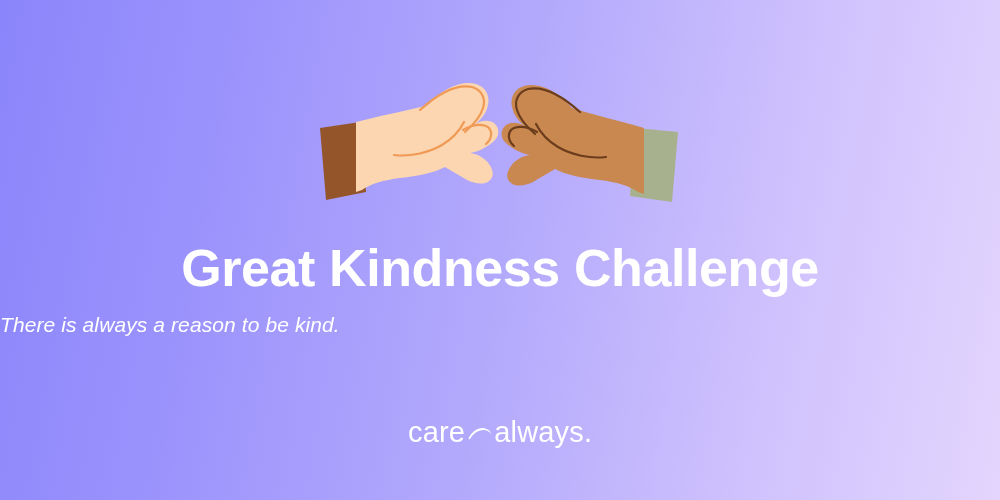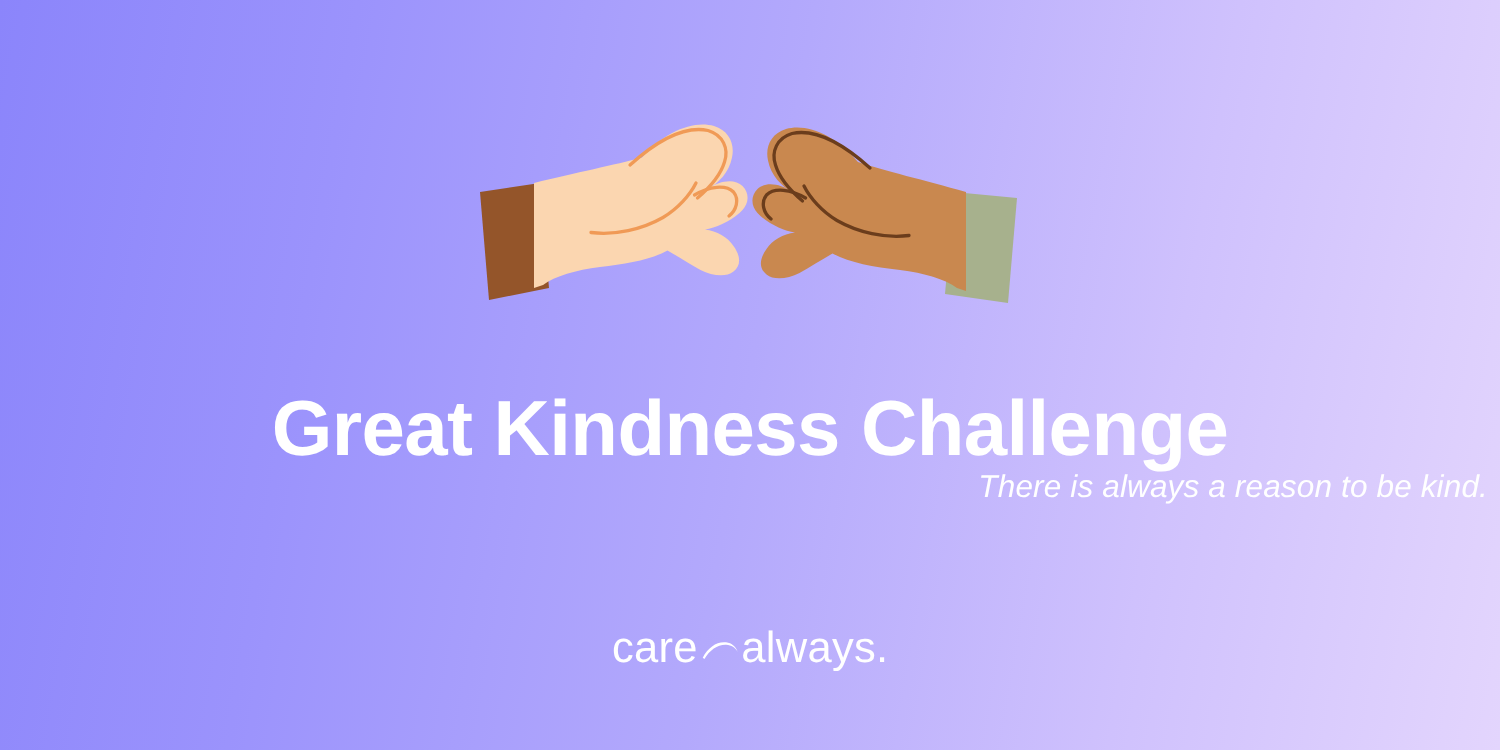--- a/index.html
+++ b/index.html
@@ -23,44 +23,43 @@
     top: 70px;
     width: 400px;
     height: 160px;
   }
   .illustration svg { display: block; width: 100%; height: 100%; }
 
   
   .headline {
     position: absolute;
     left: 0;
-    top: 258px;
+    top: 240px;
     width: 1000px;
     text-align: center;
     color: #ffffff;
     font-size: 52px;
     font-weight: 600;
     letter-spacing: -0.4px;
     line-height: 1.08;
     white-space: nowrap;
   }
   .subhead {
     position: absolute;
     left: 0;
     top: 312px;
     width: 956px;
-    text-align: right;
+    text-align: left;
     color: #ffffff;
     font-size: 21px;
     font-style: italic;
     font-weight: 400;
     letter-spacing: 0.1px;
     line-height: 1.25;
     white-space: nowrap;
-    padding-left: 36px;
   }
 
   
   .logo-wrap {
     position: absolute;
     left: 0;
     top: 418px;
     width: 1000px;
     display: flex;
     align-items: center;

